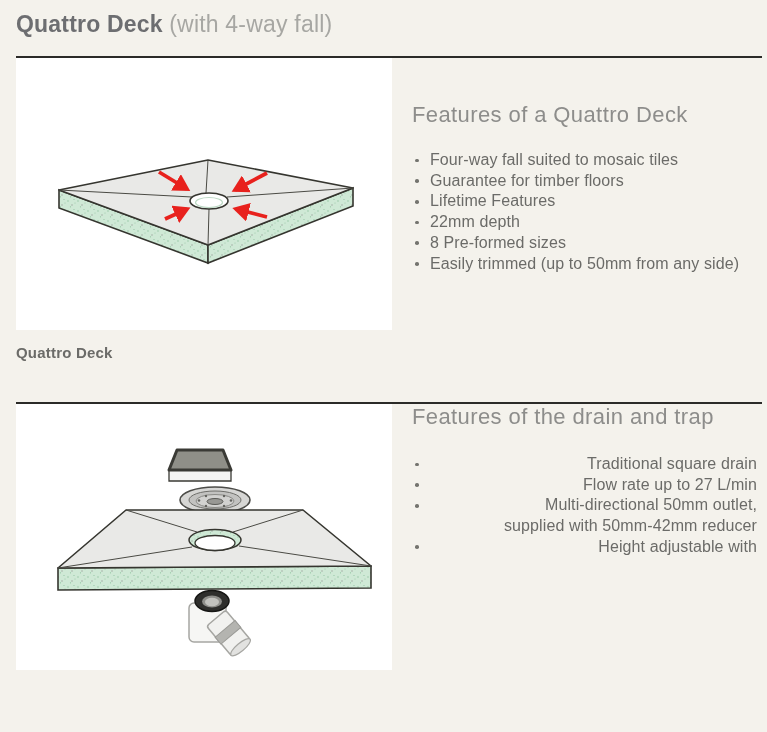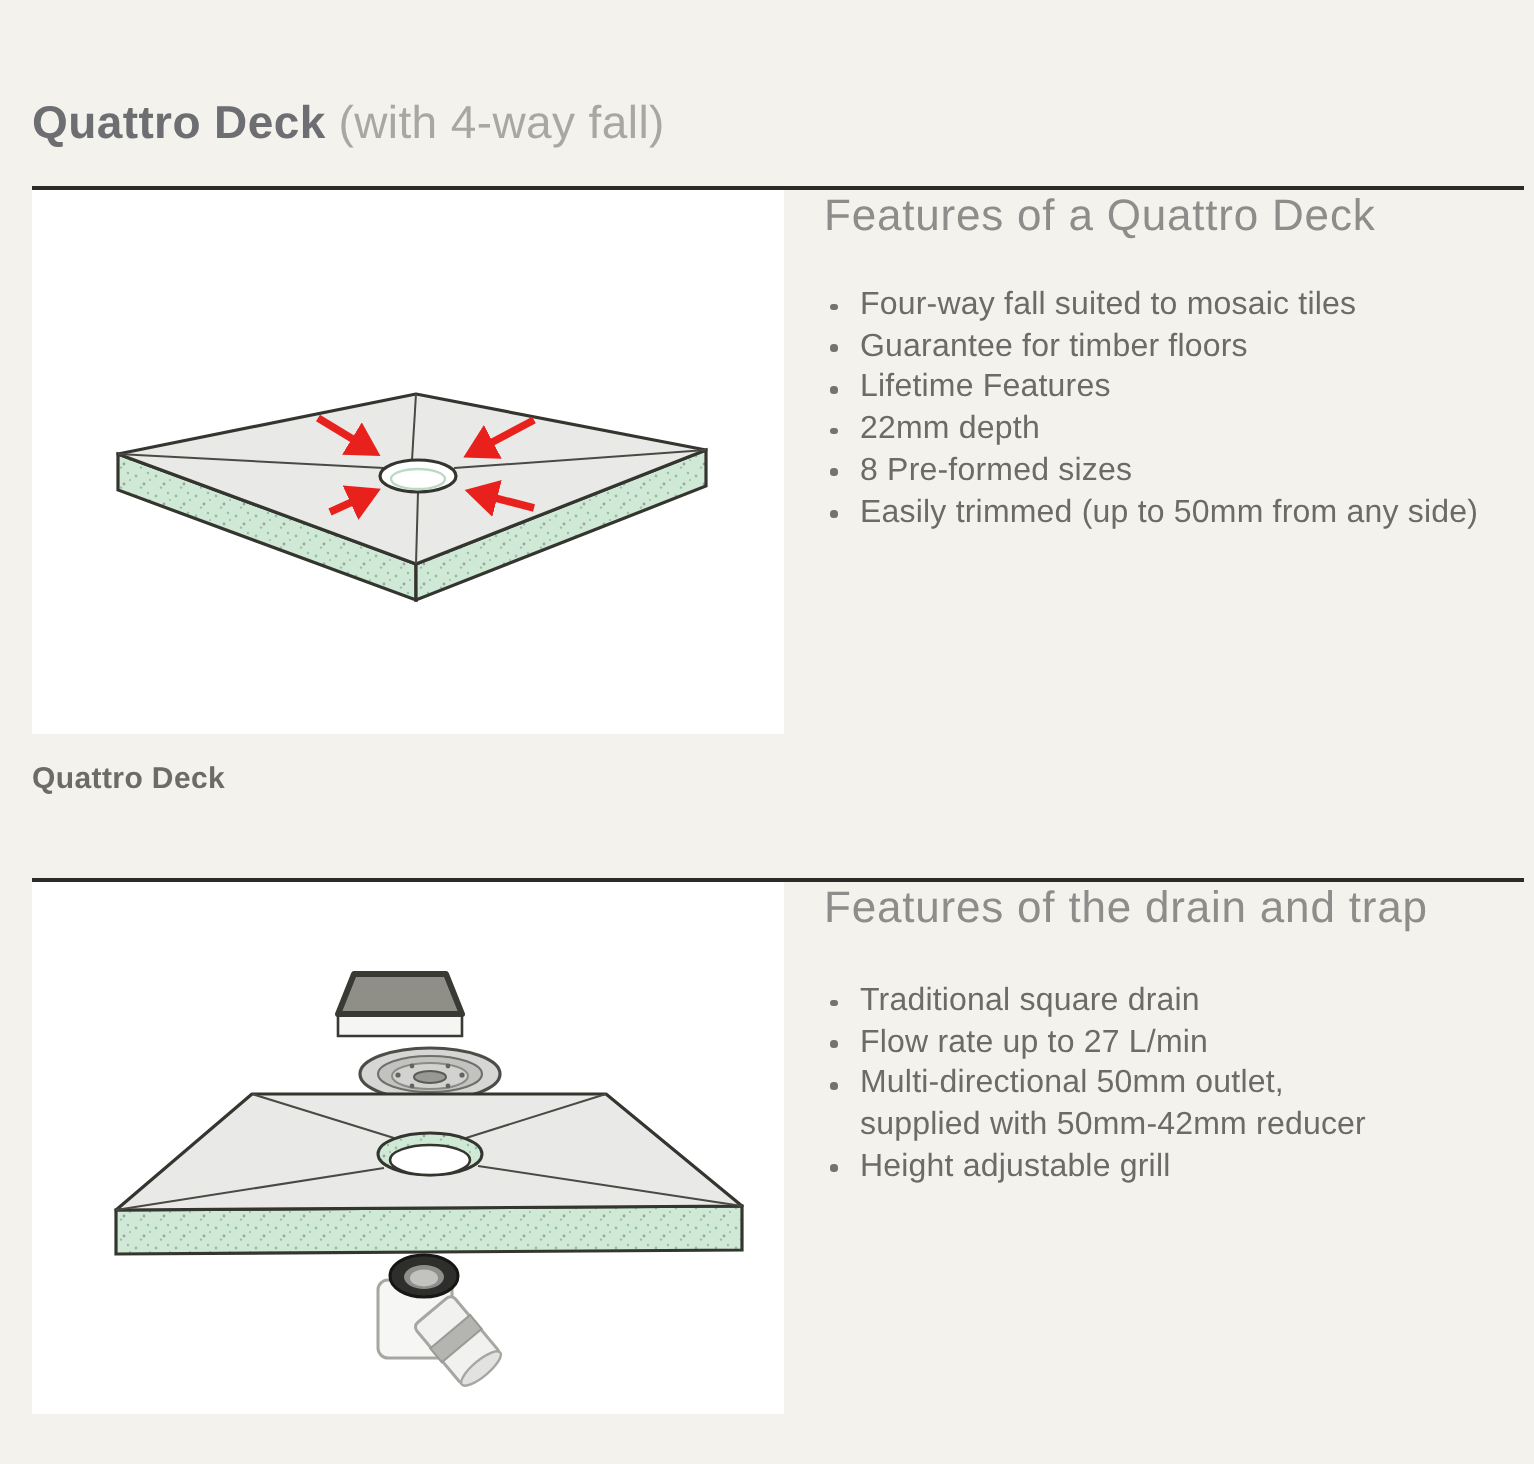--- a/index.html
+++ b/index.html
@@ -5,47 +5,47 @@
   html,body{margin:0;padding:0;}
   body{
     width:767px;height:732px;
     background:#f4f2ec;
     font-family:"Liberation Sans", sans-serif;
     overflow:hidden;
   }
   .page{position:relative;width:767px;height:732px;}
 
   
-  .header{padding:9px 16px 0 16px;margin-top:37px;}
+  .header{padding:9px 16px 0 16px;}
   .title{font-size:23px;line-height:31px;margin:0;}
   .title .t-bold{font-weight:700;color:#6d6e71;letter-spacing:.2px;}
   .title .t-light{font-weight:400;color:#a7a7a3;letter-spacing:.2px;}
 
   .rule{height:0;border-top:2px solid #2b2b28;margin:16px 5px 0 16px;}
 
   
   .section{display:flex;align-items:flex-start;padding-left:16px;}
   .figure-col{width:376px;flex:0 0 376px;}
   .figure-box{width:376px;background:#ffffff;}
   .figure-box.first{height:272px;}
   .figure-box.second{height:266px;}
   .figure-box svg{display:block;width:376px;height:100%;}
   .figure-caption{
     margin-top:13px;font-size:15px;font-weight:700;color:#6b6b68;
     letter-spacing:.2px;line-height:19px;
   }
   .content-col{margin-left:20px;width:345px;}
-  .content-col.first{}
+  .content-col.first{padding-top:44px;}
   .content-col.second{}
   .feature-heading{
     margin:0;font-size:22px;font-weight:400;color:#8d8d8b;
     letter-spacing:.4px;line-height:26px;
   }
   ul.feature-list{list-style:none;margin:22px 0 0 0;padding:0;}
-  .content-col.second ul.feature-list{margin-top:24px;}
+  .content-col.second ul.feature-list{margin-top:24px;text-align:right;}
   ul.feature-list li{
     position:relative;padding-left:18px;margin:0;
     font-size:16px;line-height:20.7px;color:#6b6b68;letter-spacing:.1px;
   }
   ul.feature-list li::before{
     content:"";position:absolute;left:3px;top:8.5px;
     width:3.6px;height:3.6px;border-radius:50%;background:#74746f;
   }
   ul.feature-list li span{white-space:pre-line;}
 
@@ -181,18 +181,18 @@
         </svg>
       </div>
     </div>
     <div class="content-col second">
       <h2 class="feature-heading">Features of the drain and trap</h2>
       <ul class="feature-list">
         <li><span>Traditional square drain</span></li>
         <li><span>Flow rate up to 27 L/min</span></li>
         <li><span>Multi-directional 50mm outlet,
 supplied with 50mm-42mm reducer</span></li>
-        <li><span>Height adjustable grill</span></li>
+        <li><span>Height adjustable with</span></li>
       </ul>
     </div>
   </div>
 
 </div>
 
 </body></html>

